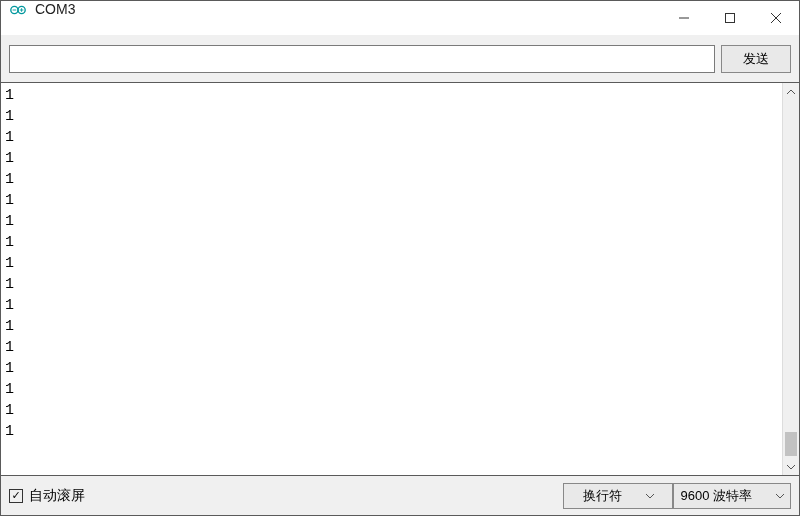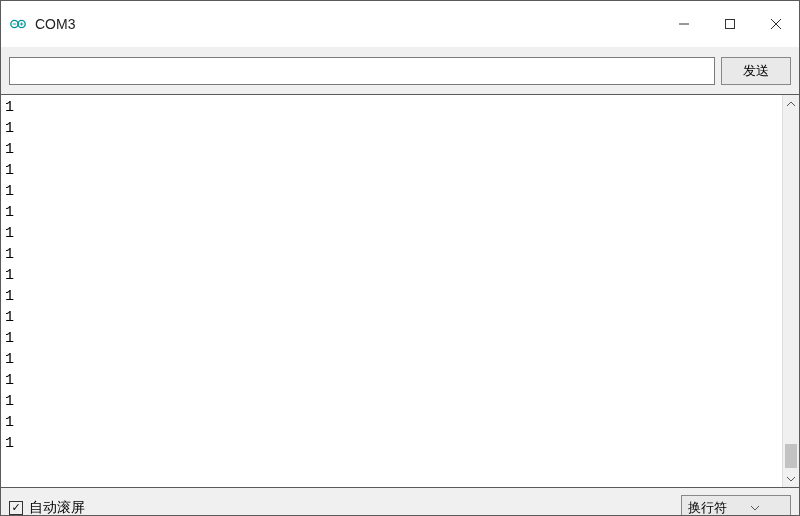--- a/index.html
+++ b/index.html
@@ -9,22 +9,21 @@
     font-size: 13px;
     background: #fff;
     width: 800px;
     height: 516px;
     overflow: hidden;
     border: 1px solid #5a5a5a;
   }
   
   .titlebar {
     display:flex;
-    align-items:center;
-    height:46px;
+    height:34px;
     background:#fff;
     padding-left:8px;
     color:#222;
   }
   .app-icon {
     width:18px; height:18px;
     margin-right:8px;
     display:inline-block;
   }
   .app-icon svg { width:100%; height:100%; display:block; }
@@ -146,21 +145,21 @@
   .select {
     height:26px;
     border:1px solid #888;
     background:#e9e9e9;
     display:flex;
     align-items:center;
     padding:0 6px;
     font-size:13px;
     gap:24px;
     min-width:110px;
-    justify-content:flex-start;
+    justify-content:center;
   }
   .select .caret {
     font-size:10px;
     color:#555;
   }
   .mono { font-family:"Courier New", monospace; }
 </style>
 </head>
 <body>
 
@@ -240,13 +239,21 @@
   </label>
   <div class="spacer"></div>
   <div class="select">
     <span>换行符</span>
     <span class="caret">
       <svg width="8" height="6">
           <polyline points="0,1 4,5 8,1" fill="none" stroke="#555" stroke-width="1"></polyline>
         </svg>
     </span>
   </div>
+  <div class="select">
+    <span>9600 波特率</span>
+    <span class="caret">
+      <svg width="8" height="6">
+          <polyline points="0,1 4,5 8,1" fill="none" stroke="#555" stroke-width="1"></polyline>
+        </svg>
+    </span>
+  </div>
 </div>
 
 </body></html>

